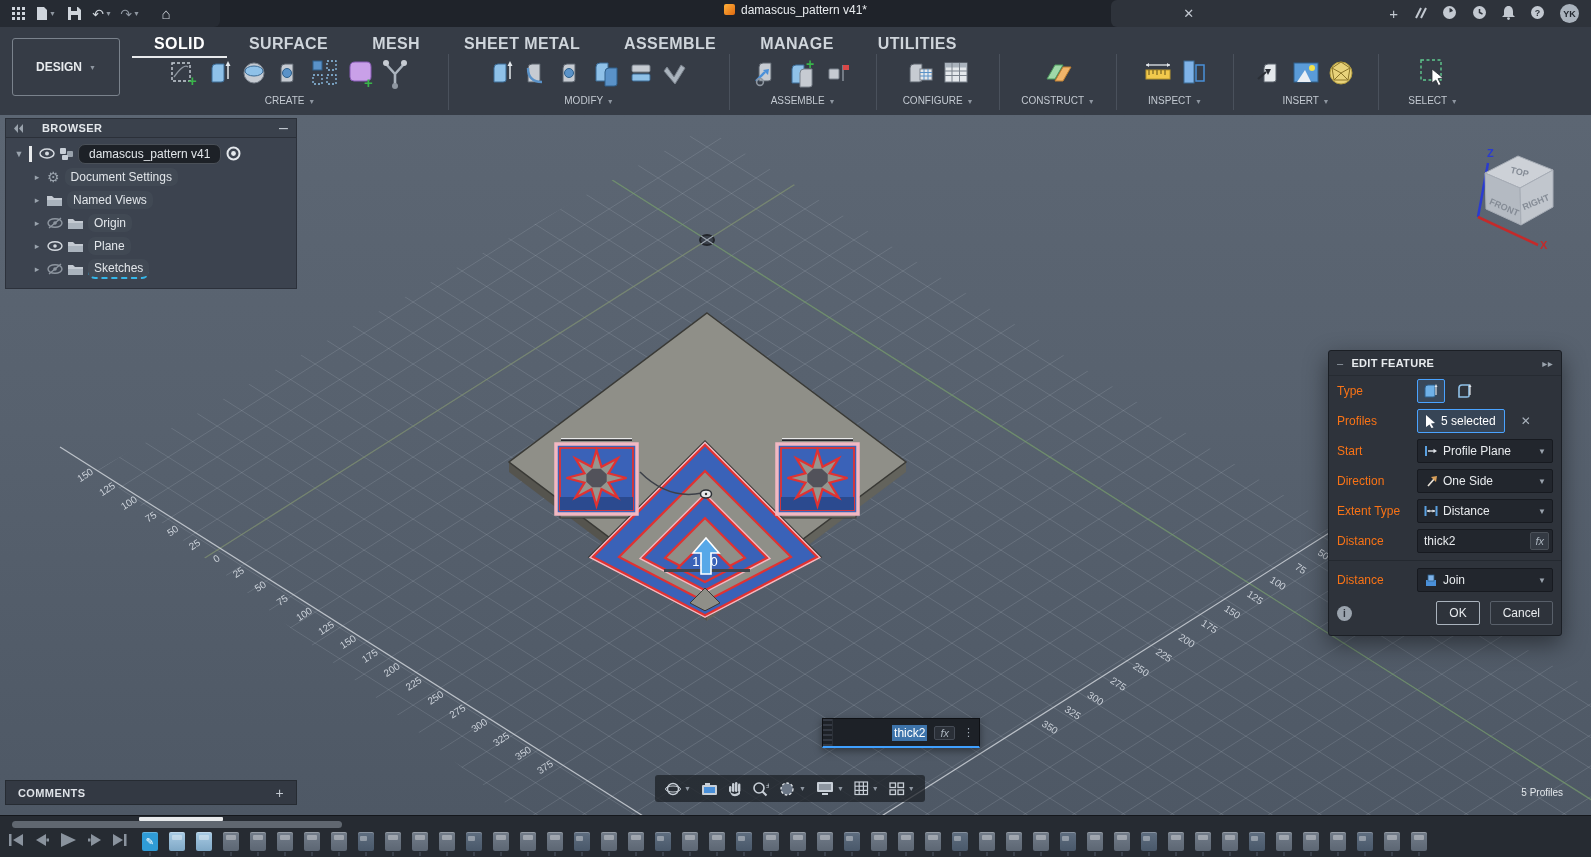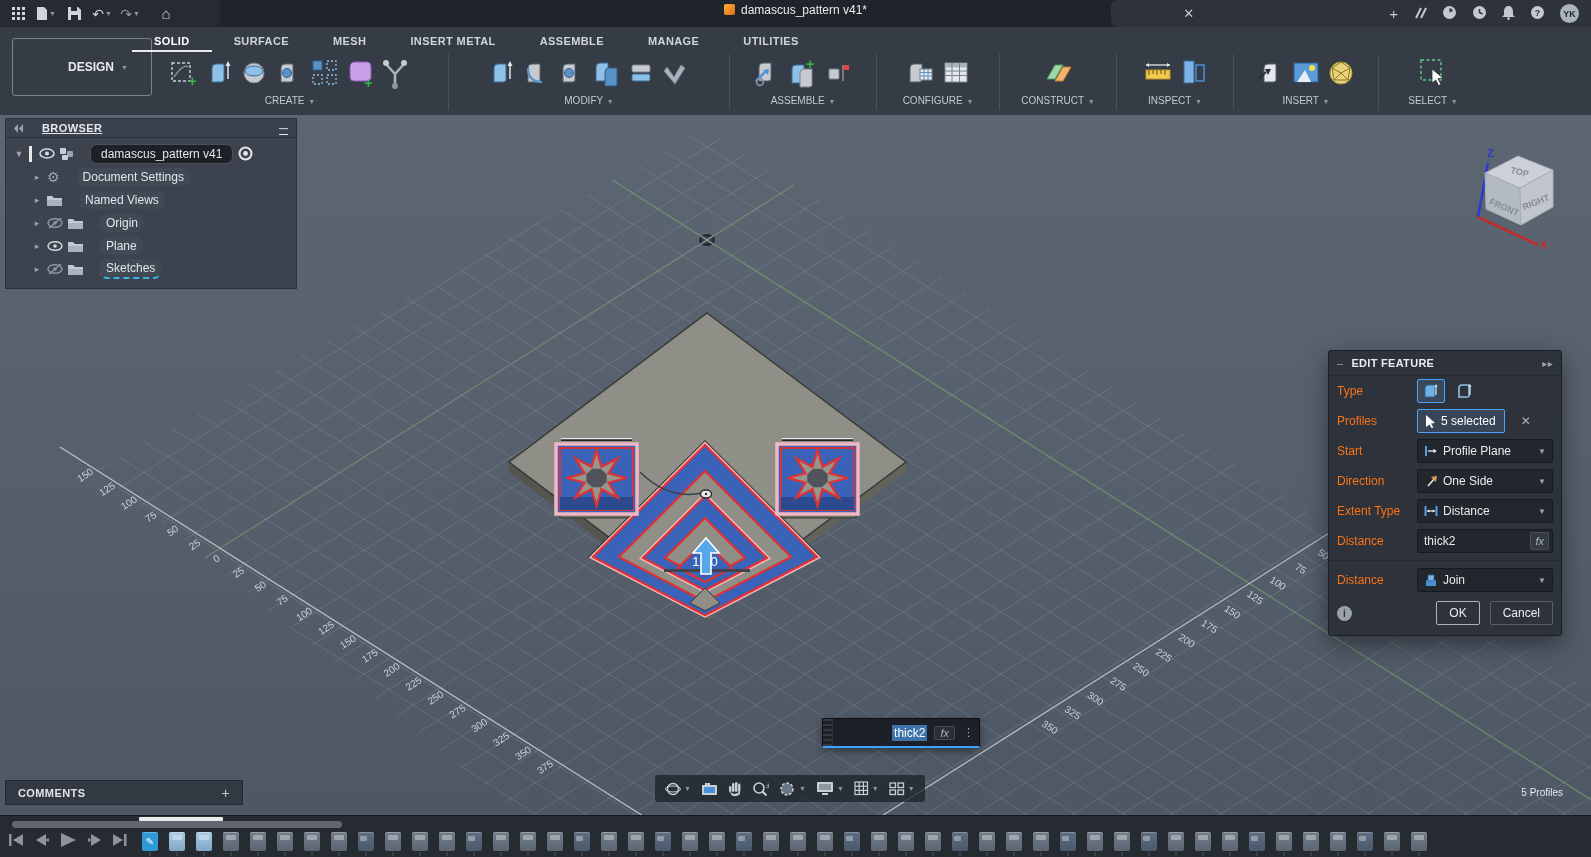--- a/index.html
+++ b/index.html
@@ -19,42 +19,42 @@
   .cube-ic{width:11px;height:11px;background:linear-gradient(135deg,#ffb13b,#e06a10);border-radius:2px;}
   #tb-right{right:0;top:0;height:27px;width:480px;background:#2e333b;border-radius:6px 0 0 6px;
             display:flex;align-items:center;justify-content:flex-end;gap:15px;padding-right:12px;box-sizing:border-box;}
   #tb-right .tico{color:#c3c9d1;font-size:13px;line-height:1;}
   #avatar{width:19px;height:19px;border-radius:50%;background:#aab3bd;color:#232830;font-size:9px;font-weight:bold;
           display:flex;align-items:center;justify-content:center;}
   #tab-close{color:#8e96a0;font-size:13px;margin-right:180px;}
   
   #ribbon{left:0;top:27px;width:1591px;height:88px;background:#363c46;border-bottom:1px solid #23272e;}
   #design-btn{left:12px;top:11px;width:106px;height:56px;border:1px solid #7a828c;border-radius:3px;
-              display:flex;align-items:center;justify-content:center;font-size:12px;font-weight:bold;color:#e8ebee;gap:6px;padding-left:32px;}
+              display:flex;align-items:center;justify-content:center;font-size:12px;font-weight:bold;color:#e8ebee;gap:6px;}
   #tabs{left:132px;top:3px;display:flex;gap:0;}
-  .tab{padding:5px 22px 3px 22px;font-size:11px;font-weight:bold;letter-spacing:.4px;color:#cfd5db;}
+  .tab{padding:5px 22px 3px 22px;font-size:16px;font-weight:bold;letter-spacing:.4px;color:#cfd5db;}
   .tab.active{color:#ffffff;border-bottom:2px solid #e8eaec;}
   #groups{left:132px;top:24px;display:flex;height:62px;}
   .group{display:flex;flex-direction:column;align-items:center;justify-content:flex-start;padding:0 8px;}
   .gicons{display:flex;align-items:center;height:44px;gap:3px;}
   .glabel{font-size:10px;color:#c3c9d1;margin-top:0px;}
   .glabel .caret{font-size:7px;}
   .gsep{width:1px;background:#4a515c;height:56px;margin-top:3px;}
   .ric{width:32px;height:34px;display:flex;align-items:center;justify-content:center;}
   
   #canvas{left:0;top:115px;width:1591px;height:700px;background:linear-gradient(180deg,#5c6673 0%,#57616e 45%,#4e5865 100%);overflow:hidden;}
   #scene{position:absolute;left:0;top:0;}
   
   #browser{left:5px;top:3px;width:292px;}
-  #browser-header{height:20px;background:#3a414c;display:flex;align-items:center;padding:4px 8px;border:1px solid #2b3039;box-sizing:border-box;text-decoration:underline;}
+  #browser-header{height:20px;background:#3a414c;display:flex;align-items:center;padding:4px 8px;border:1px solid #2b3039;box-sizing:border-box;}
   #browser-header .bh-title{font-size:11px;font-weight:bold;letter-spacing:.4px;color:#e4e8ec;margin-left:18px;flex:1;}
   #browser-body{background:rgba(56,63,74,0.88);border:1px solid rgba(40,45,54,.8);border-top:none;padding:4px 0 8px 0;}
   .brow{height:23px;display:flex;align-items:center;gap:5px;font-size:12px;color:#e2e6ea;padding-left:8px;}
   .brow .chev{width:10px;color:#9aa3ad;font-size:9px;text-align:center;}
-  .brow .lbl{padding:2px 6px;background:rgba(70,78,90,.55);border-radius:7px;margin-left:12px;}
+  .brow .lbl{padding:2px 6px;background:rgba(70,78,90,.55);border-radius:7px;}
   .brow.sel .lbl{border-bottom:2px dashed #35b6e8;}
   .brow.root .lbl{background:#1d2127;border:1px solid #4a5058;padding:2px 10px;}
   .visbar{width:3px;height:16px;background:#e8eaec;margin-right:2px;}
   
   #dialog{left:1328px;top:235px;width:232px;background:#2e333b;border:1px solid #1b1f25;border-radius:3px;
           box-shadow:0 8px 24px rgba(0,0,0,.45);font-size:12px;}
   #dlg-header{height:24px;display:flex;align-items:center;padding:0 8px;border-bottom:1px solid #262b32;color:#e8ebee;font-weight:bold;font-size:11px;letter-spacing:.3px;}
   #dlg-header .min{color:#9aa3ad;margin-right:8px;font-weight:normal;}
   #dlg-header .exp{margin-left:auto;color:#9aa3ad;font-size:10px;}
   .drow{height:30px;display:flex;align-items:center;padding:0 8px;}
@@ -84,21 +84,21 @@
   #fi-value{flex:1;text-align:right;font-size:12px;padding-right:4px;}
   #fi-value span{background:#3e74ab;color:#fff;padding:1px 2px;}
   #fi-fx{padding:0 5px;margin:0 3px;background:#2a2f37;border:1px solid #454b55;border-radius:2px;color:#aab3bd;font-style:italic;font-size:11px;}
   #fi-menu{color:#aab3bd;padding:0 5px;font-size:11px;}
   
   #navbar{left:655px;top:660px;height:27px;background:rgba(26,30,36,.72);border-radius:3px;display:flex;align-items:center;
           padding:0 6px;gap:2px;}
   .nitem{display:flex;align-items:center;gap:2px;padding:0 4px;color:#c8cfd7;}
   .nitem svg{display:block;}
   
-  #comments{left:5px;top:665px;width:238px;height:25px;background:#333943;border:1px solid #262b32;display:flex;align-items:center;
+  #comments{left:5px;top:665px;width:292px;height:25px;background:#333943;border:1px solid #262b32;display:flex;align-items:center;
             padding:0 12px;box-sizing:border-box;font-size:11px;font-weight:bold;letter-spacing:.4px;color:#dfe3e8;}
   #comments .plus{margin-left:auto;font-weight:normal;font-size:14px;color:#c3c9d1;}
   #status-profiles{right:28px;top:672px;font-size:10px;color:#e4e8ec;}
   
   #timeline{left:0;top:815px;width:1591px;height:42px;background:#262b32;border-top:1px solid #14171c;}
   #tl-scroll{left:12px;top:5px;width:330px;height:7px;border-radius:4px;background:rgba(154,163,173,.5);}
   #tl-controls{left:6px;top:14px;display:flex;gap:6px;align-items:center;}
   .tlc{width:20px;height:20px;display:flex;align-items:center;justify-content:center;}
   #tl-items{left:142px;top:16px;display:flex;gap:11px;align-items:flex-end;}
   .titem{width:16px;height:19px;border-radius:2px;position:relative;background:linear-gradient(180deg,#737d8a,#5c6673);box-shadow:inset 0 1px 0 rgba(255,255,255,.25);}
@@ -195,21 +195,21 @@
 
 <div id="ribbon" class="abs">
   <div id="design-btn" class="abs">
     <span>DESIGN</span>
     <span class="caret">▼</span>
   </div>
   <div id="tabs" class="abs">
         <span class="tab active">SOLID</span>
         <span class="tab">SURFACE</span>
         <span class="tab">MESH</span>
-        <span class="tab">INSERT METAL</span>
+        <span class="tab">SHEET METAL</span>
         <span class="tab">ASSEMBLE</span>
         <span class="tab">MANAGE</span>
         <span class="tab">UTILITIES</span>
       </div>
   <div id="groups" class="abs">
         <div class="group" style="width: 300px;">
           <div class="gicons">
             <div class="ric">
               <svg width="30" height="32" viewBox="0 0 30 32">
                 <rect x="2" y="6" width="18" height="18" fill="none" stroke="#c8cfd7" stroke-width="1.4" stroke-dasharray="3 2"></rect>

